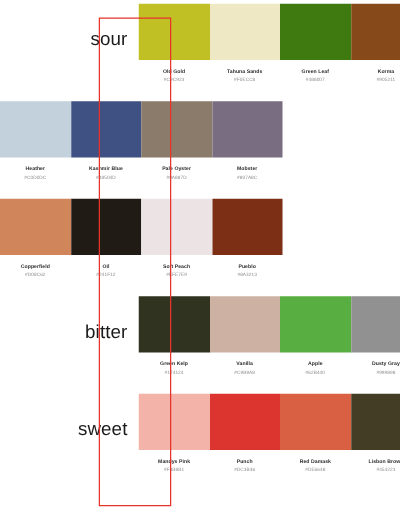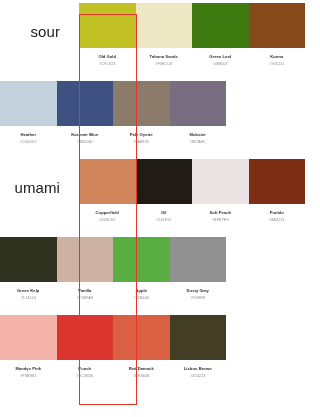--- a/index.html
+++ b/index.html
@@ -25,22 +25,23 @@
     align-items: flex-start;
     height: 78px;
   }
   .flavor-label-cell {
     width: 79px;
     flex: 0 0 79px;
     display: flex;
     align-items: center;
     justify-content: flex-end;
     height: 62px;
-    padding-right: 19px;
+    padding-right: 9px;
     box-sizing: border-box;
+    margin-left: 32px;
   }
   .flavor-label {
     font-size: 15px;
     color: #1a1a1a;
     letter-spacing: 0.1px;
     white-space: nowrap;
   }
   .swatch-cells {
     display: flex;
     flex: 1 1 auto;
@@ -154,23 +155,20 @@
         <div class="swatch-chip" style="background-color: rgb(121, 109, 130);"></div>
         <div class="swatch-meta">
           <span class="swatch-name">Mobster</span>
           <span class="swatch-hex">#807A8C</span>
         </div>
       </div>
     </div>
   </div>
 
   <div class="flavor-row">
-    <div class="flavor-label-cell">
-      <span class="flavor-label">umami</span>
-    </div>
     <div class="swatch-cells">
       <div class="swatch-cell">
         <div class="swatch-chip" style="background-color: rgb(208, 133, 91);"></div>
         <div class="swatch-meta">
           <span class="swatch-name">Copperfield</span>
           <span class="swatch-hex">#D08C62</span>
         </div>
       </div>
       <div class="swatch-cell">
         <div class="swatch-chip" style="background-color: rgb(33, 27, 22);"></div>
@@ -190,20 +188,23 @@
         <div class="swatch-chip" style="background-color: rgb(125, 47, 22);"></div>
         <div class="swatch-meta">
           <span class="swatch-name">Pueblo</span>
           <span class="swatch-hex">#8A3213</span>
         </div>
       </div>
     </div>
   </div>
 
   <div class="flavor-row">
+    <div class="flavor-label-cell">
+      <span class="flavor-label">bitter</span>
+    </div>
     <div class="swatch-cells">
       <div class="swatch-cell">
         <div class="swatch-chip" style="background-color: rgb(47, 51, 32);"></div>
         <div class="swatch-meta">
           <span class="swatch-name">Green Kelp</span>
           <span class="swatch-hex">#174124</span>
         </div>
       </div>
       <div class="swatch-cell">
         <div class="swatch-chip" style="background-color: rgb(205, 178, 164);"></div>
@@ -223,20 +224,23 @@
         <div class="swatch-chip" style="background-color: rgb(146, 145, 145);"></div>
         <div class="swatch-meta">
           <span class="swatch-name">Dusty Gray</span>
           <span class="swatch-hex">#999898</span>
         </div>
       </div>
     </div>
   </div>
 
   <div class="flavor-row">
+    <div class="flavor-label-cell">
+      <span class="flavor-label">sweet</span>
+    </div>
     <div class="swatch-cells">
       <div class="swatch-cell">
         <div class="swatch-chip" style="background-color: rgb(244, 179, 169);"></div>
         <div class="swatch-meta">
           <span class="swatch-name">Mandys Pink</span>
           <span class="swatch-hex">#F3B8B1</span>
         </div>
       </div>
       <div class="swatch-cell">
         <div class="swatch-chip" style="background-color: rgb(220, 52, 46);"></div>

